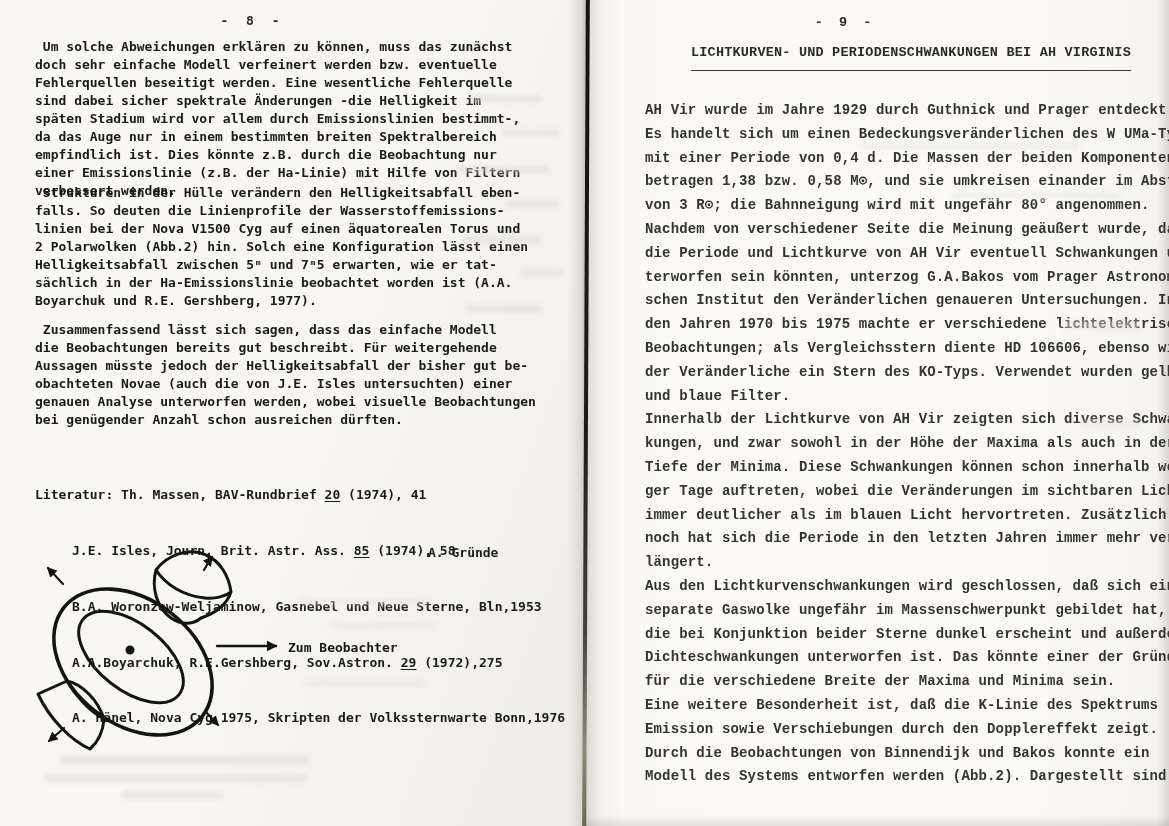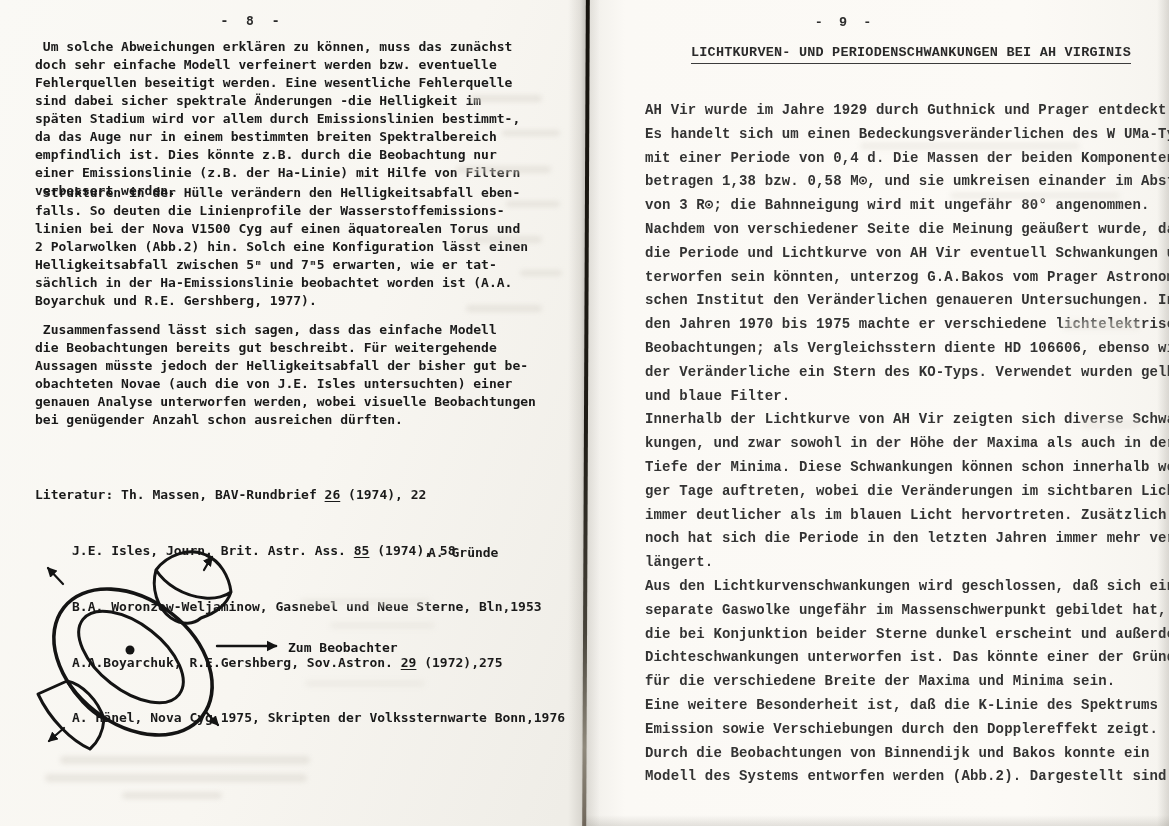--- a/index.html
+++ b/index.html
@@ -25,21 +25,21 @@
   .sig{left:428px;top:544px;}
 
   .figure{position:absolute;left:20px;top:552px;overflow:visible;}
 
   
   .rp-num{position:absolute;left:61px;top:15px;width:400px;text-align:center;
           font-family:"Liberation Mono",monospace;font-size:13.5px;font-weight:bold;
           letter-spacing:4px;color:#2e2e2e;}
   .rp-title{position:absolute;left:107px;top:45px;font-family:"Liberation Mono",monospace;
             font-size:13.5px;font-weight:bold;letter-spacing:0.2px;color:#2a2a2a;
-            border-bottom:1.6px solid #3c3c3c;padding-bottom:3px;white-space:pre;}
+            border-bottom:1.6px solid #3c3c3c;padding-bottom:10px;white-space:pre;}
   .rp-body{position:absolute;left:61px;top:99px;font-family:"Liberation Mono",monospace;
            font-size:14px;line-height:23.8px;font-weight:bold;color:#333;
            letter-spacing:0.15px;white-space:pre;}
 
   
   .gutter{position:absolute;left:568px;top:0;width:32px;height:826px;
     background:linear-gradient(to right,rgba(110,104,94,0) 0%,rgba(110,104,94,.16) 40%,
       rgba(60,56,48,.22) 50%,rgba(110,104,94,.14) 62%,rgba(110,104,94,0) 100%);}
   .gutter-line{position:absolute;left:584px;top:-3px;width:3.5px;height:834px;
     background:linear-gradient(to bottom,#16130e 0%,#1f1c16 52%,#47433a 76%,#8f897c 90%,#6e6559 100%);
@@ -77,21 +77,21 @@
 sächlich in der Ha-Emissionslinie beobachtet worden ist (A.A.
 Boyarchuk und R.E. Gershberg, 1977).</div>
     <div class="lp-text p3"> Zusammenfassend lässt sich sagen, dass das einfache Modell
 die Beobachtungen bereits gut beschreibt. Für weitergehende
 Aussagen müsste jedoch der Helligkeitsabfall der bisher gut be-
 obachteten Novae (auch die von J.E. Isles untersuchten) einer
 genauen Analyse unterworfen werden, wobei visuelle Beobachtungen
 bei genügender Anzahl schon ausreichen dürften.</div>
 
     <div class="lit">
-      <span class="lit-line"><span>Literatur: Th. Massen, BAV-Rundbrief </span><span class="u">26</span><span> (1974), 22</span></span>
+      <span class="lit-line"><span>Literatur: Th. Massen, BAV-Rundbrief </span><span class="u">20</span><span> (1974), 41</span></span>
       <span class="lit-line ind"><span>J.E. Isles, Journ. Brit. Astr. Ass. </span><span class="u">85</span><span> (1974), 58</span></span>
       <span class="lit-line ind">B.A. Woronzow-Weljaminow, Gasnebel und Neue Sterne, Bln,1953</span>
       <span class="lit-line ind"><span>A.A.Boyarchuk, R.E.Gershberg, Sov.Astron. </span><span class="u">29</span><span> (1972),275</span></span>
       <span class="lit-line ind">A. Hänel, Nova Cyg 1975, Skripten der Volkssternwarte Bonn,1976</span>
     </div>
 
     <div class="lp-text sig">A. Gründe</div>
 
     <svg class="figure" width="440" height="235" viewBox="0 0 440 235">
       <defs>

